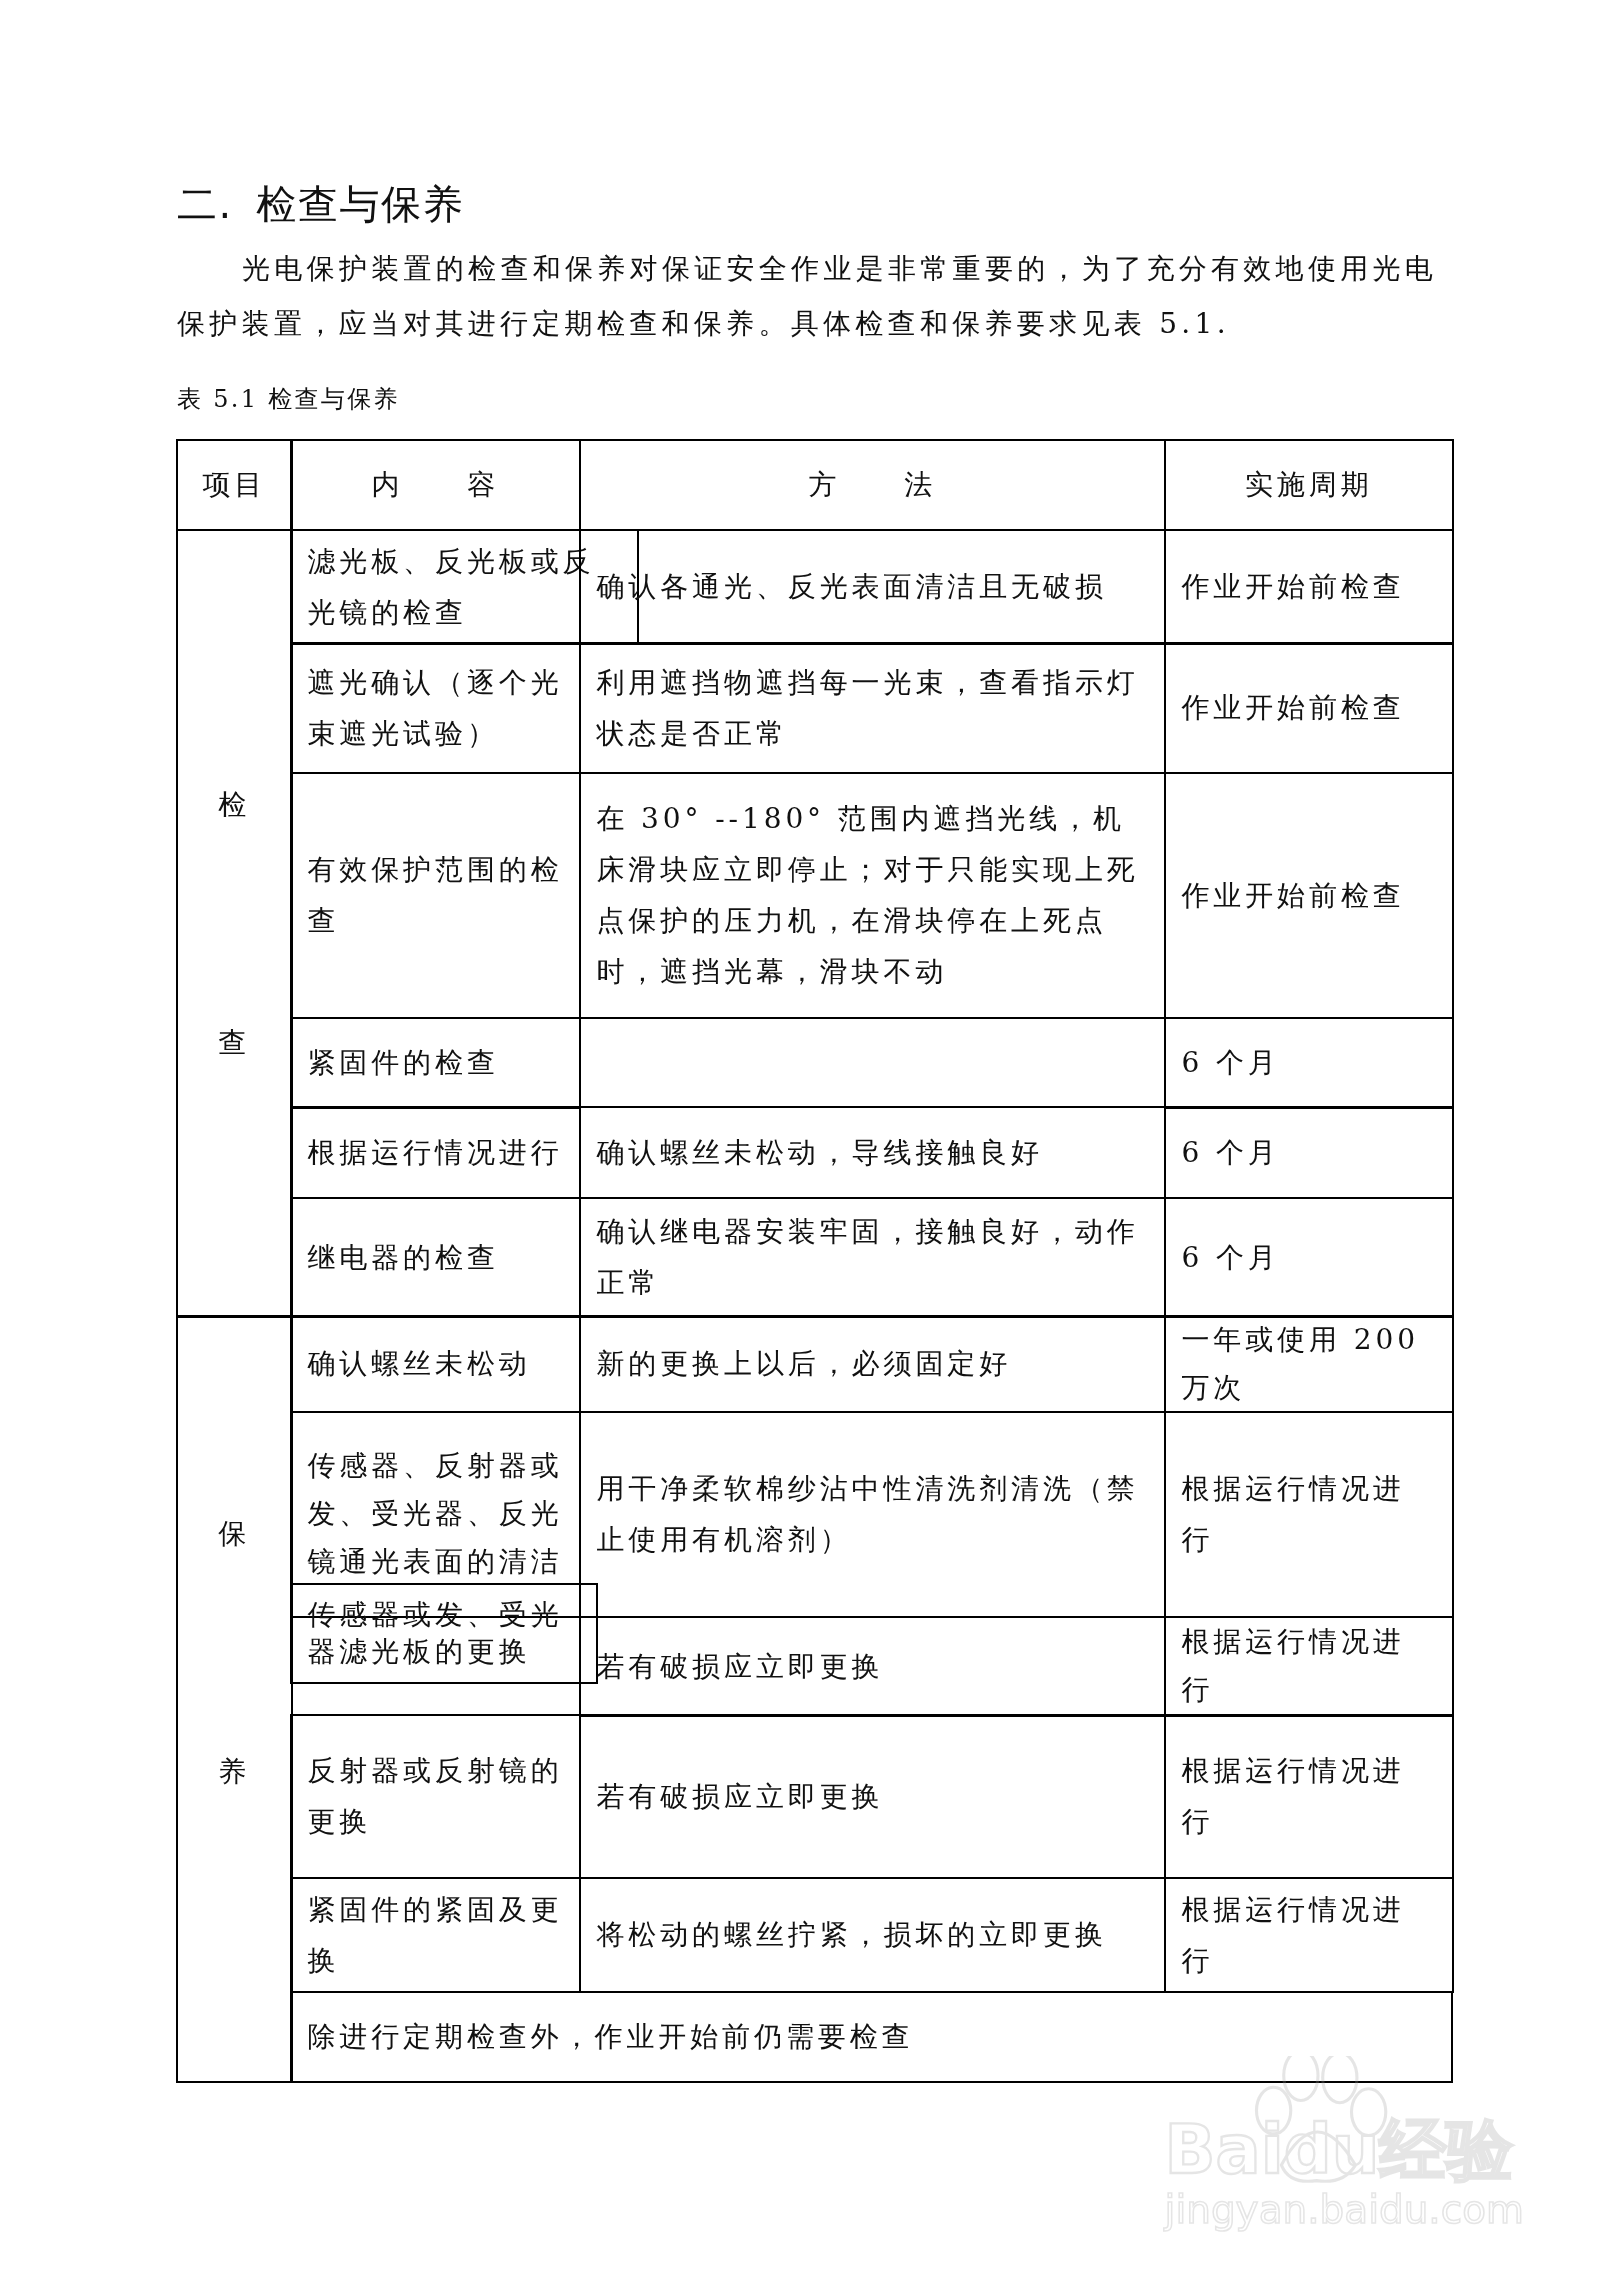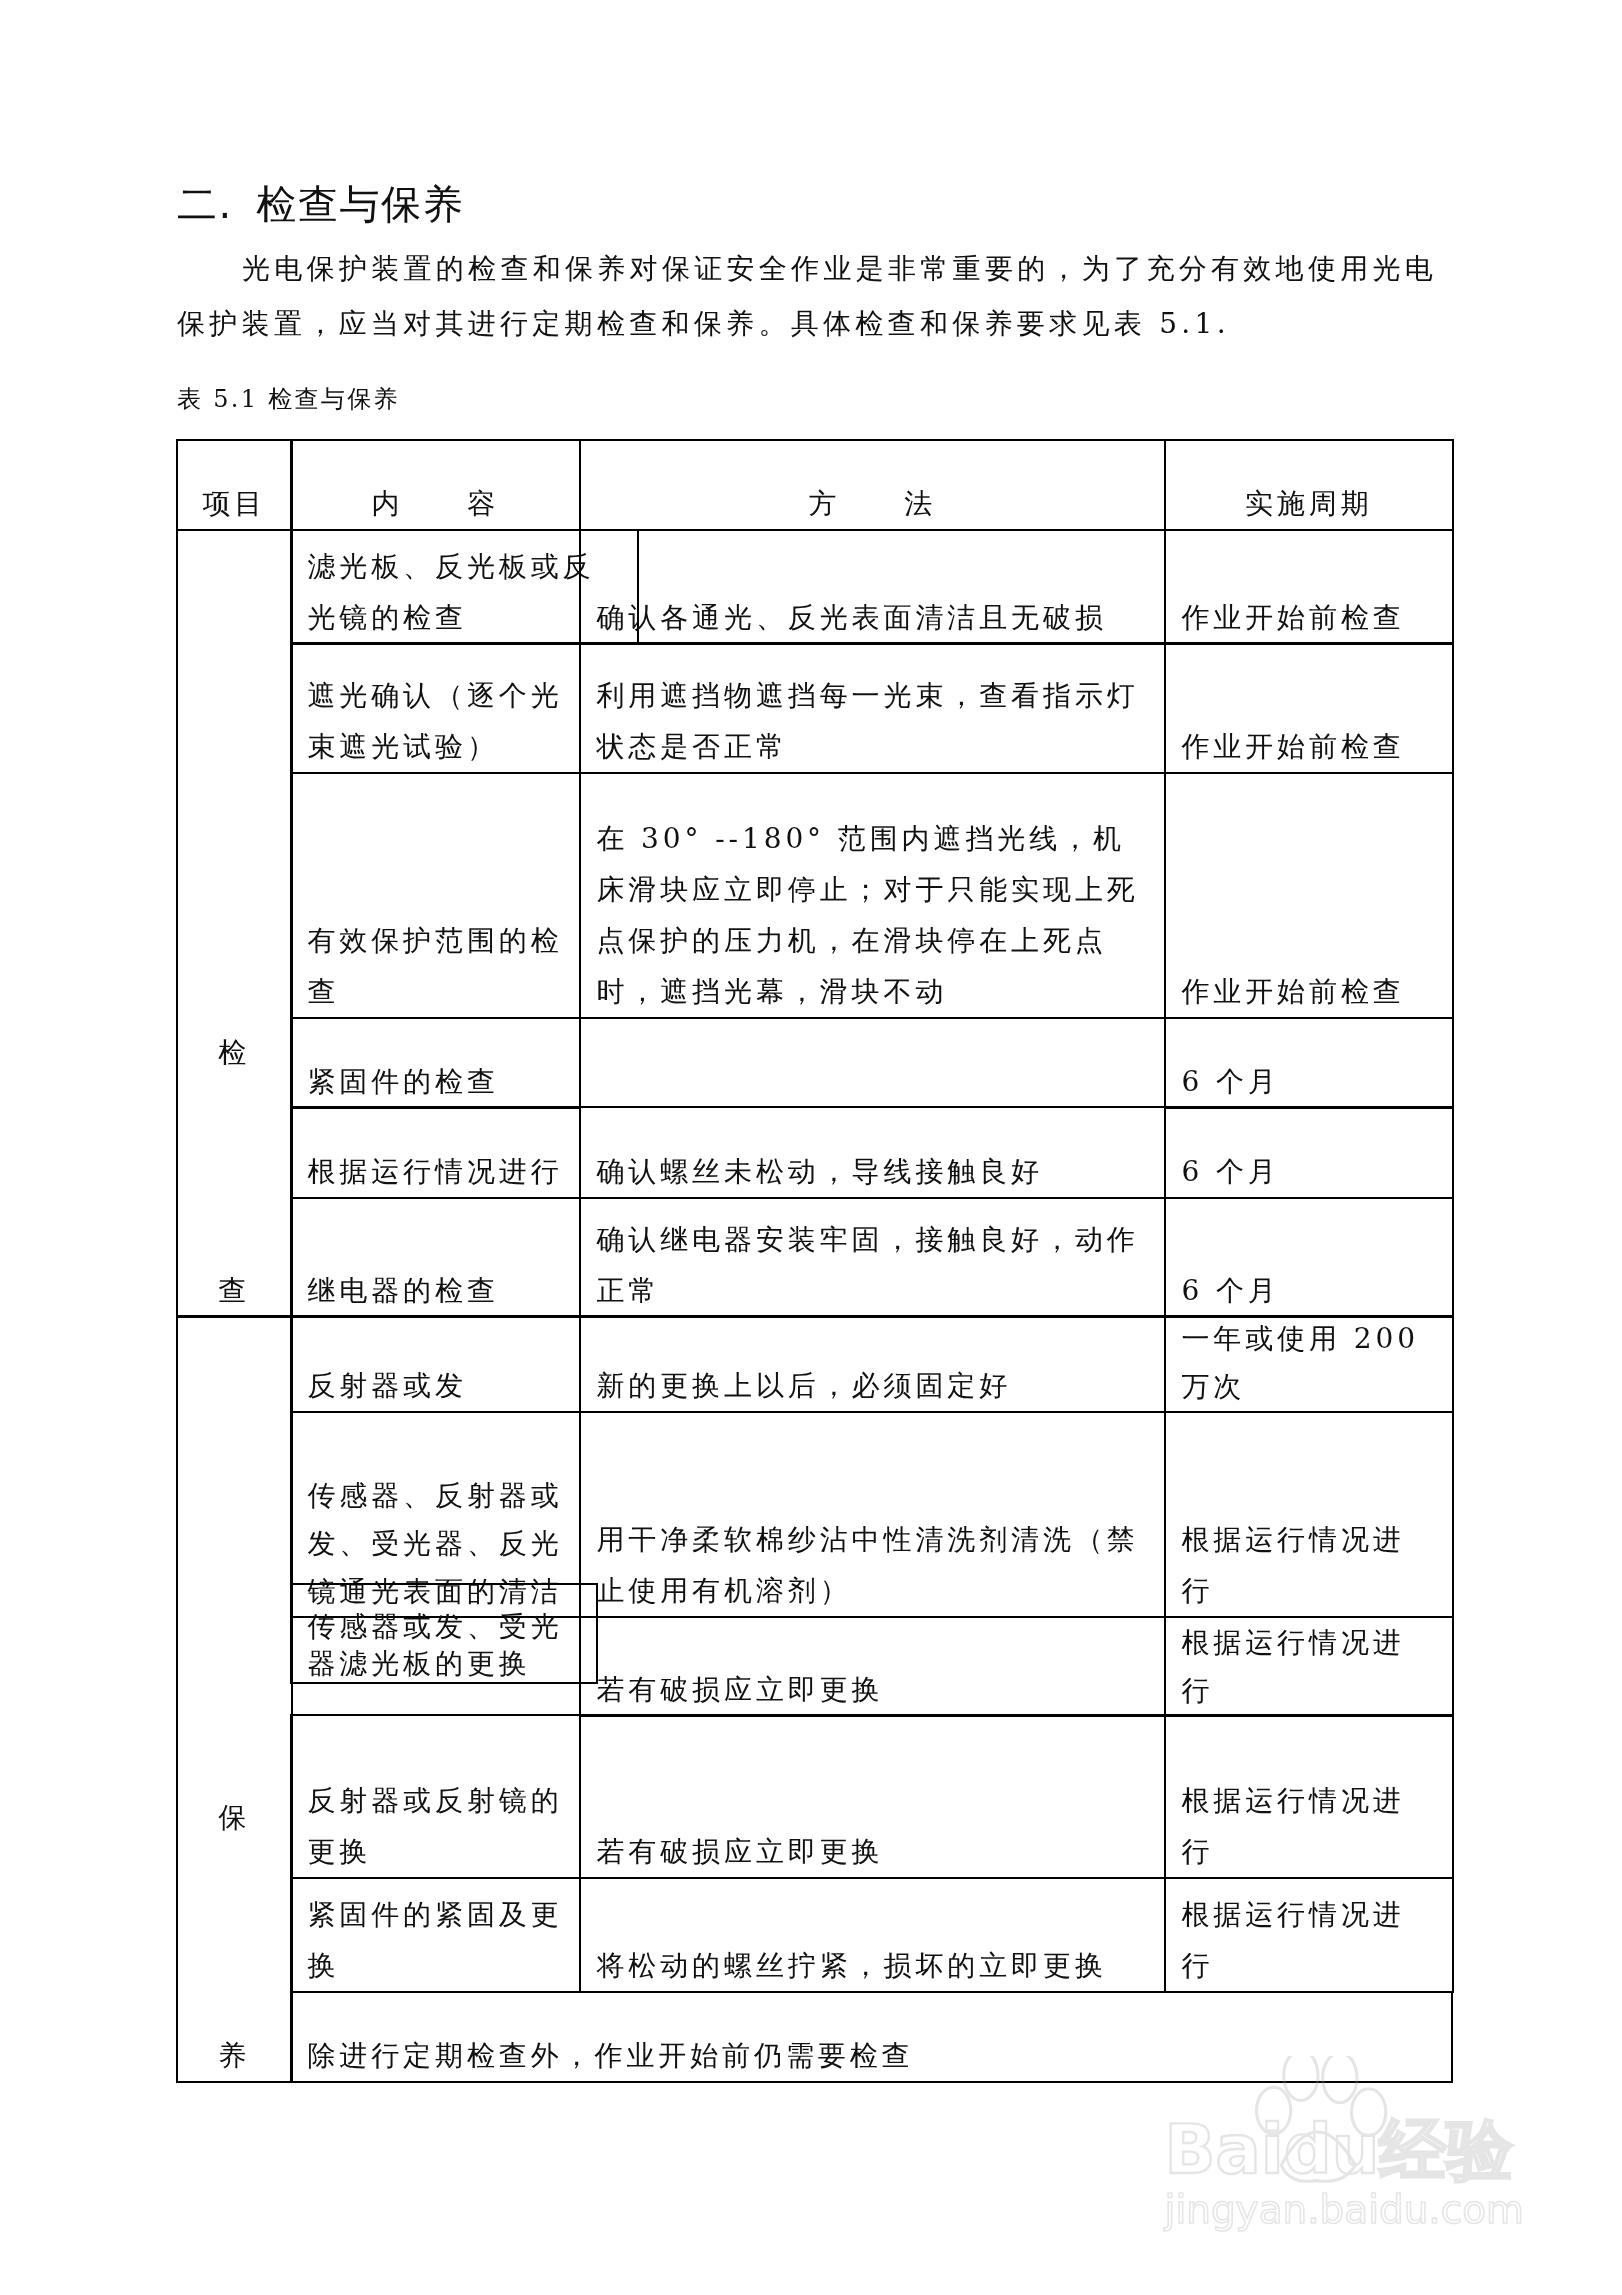--- a/index.html
+++ b/index.html
@@ -6,21 +6,21 @@
   body { width: 1623px; height: 2295px; position: relative; overflow: hidden;
          font-family: "DejaVu Serif", "Liberation Serif", serif; color: #111; }
   .heading { position: absolute; left: 177px; top: 176px; font-size: 40px; line-height: 56px;
              font-family: "DejaVu Sans", "Liberation Sans", sans-serif; letter-spacing: 1.6px; white-space: nowrap; }
   .heading .num { margin-right: 23.4px; }
   .para { position: absolute; left: 177px; top: 241px; width: 1277px; font-size: 28px; line-height: 55px;
           letter-spacing: 4.3px; text-indent: 65px; }
   .caption { position: absolute; left: 177px; top: 374px; font-size: 24px; line-height: 50px; letter-spacing: 2.3px; white-space: nowrap; }
   .table { position: absolute; left: 177px; top: 440px; width: 1275px; height: 1641px; }
   .cell { position: absolute; box-sizing: border-box; border: 2.3px solid #000; margin: -1.2px 0 0 -1.2px;
-          display: flex; align-items: flex-end; padding: 0 15.6px; font-size: 28px; line-height: 51px;
+          display: flex; align-items: center; padding: 0 15.6px; font-size: 28px; line-height: 51px;
           letter-spacing: 3.9px; overflow: hidden; }
   .cell.center { justify-content: center; text-align: center; padding: 0; }
   .cell span { display: block; }
   .cell.side { justify-content: center; padding: 0; }
   .side-text { display: flex; flex-direction: column; align-items: center; }
   .side-text span { display: block; }
   .watermark { position: absolute; left: 1149px; top: 2056px; width: 405px; height: 187px; opacity: 0.25; }
 </style>
 </head>
 <body>
@@ -113,21 +113,21 @@
     </div>
 
   <div class="cell side" style="left:0;top:876px;width:117px;height:768px">
     <div class="side-text" style="gap:187px;margin-top:-93px">
       <span>保</span>
       <span>养</span>
     </div>
   </div>
 
   <div class="cell" style="left:114px;top:876px;width:291px;height:98px">
-      <span>反射器或发</span>
+      <span>确认螺丝未松动</span>
     </div>
   <div class="cell" style="left:403px;top:876px;width:587px;height:98px">
       <span>新的更换上以后，必须固定好</span>
     </div>
   <div class="cell" style="left:988px;top:876px;width:290px;height:98px;line-height:48px">
       <span>一年或使用 200 万次</span>
     </div>
 
   <div class="cell" style="left:114px;top:972px;width:291px;height:207px;line-height:48px">
       <span>传感器、反射器或发、受光器、反光镜通光表面的清洁</span>

